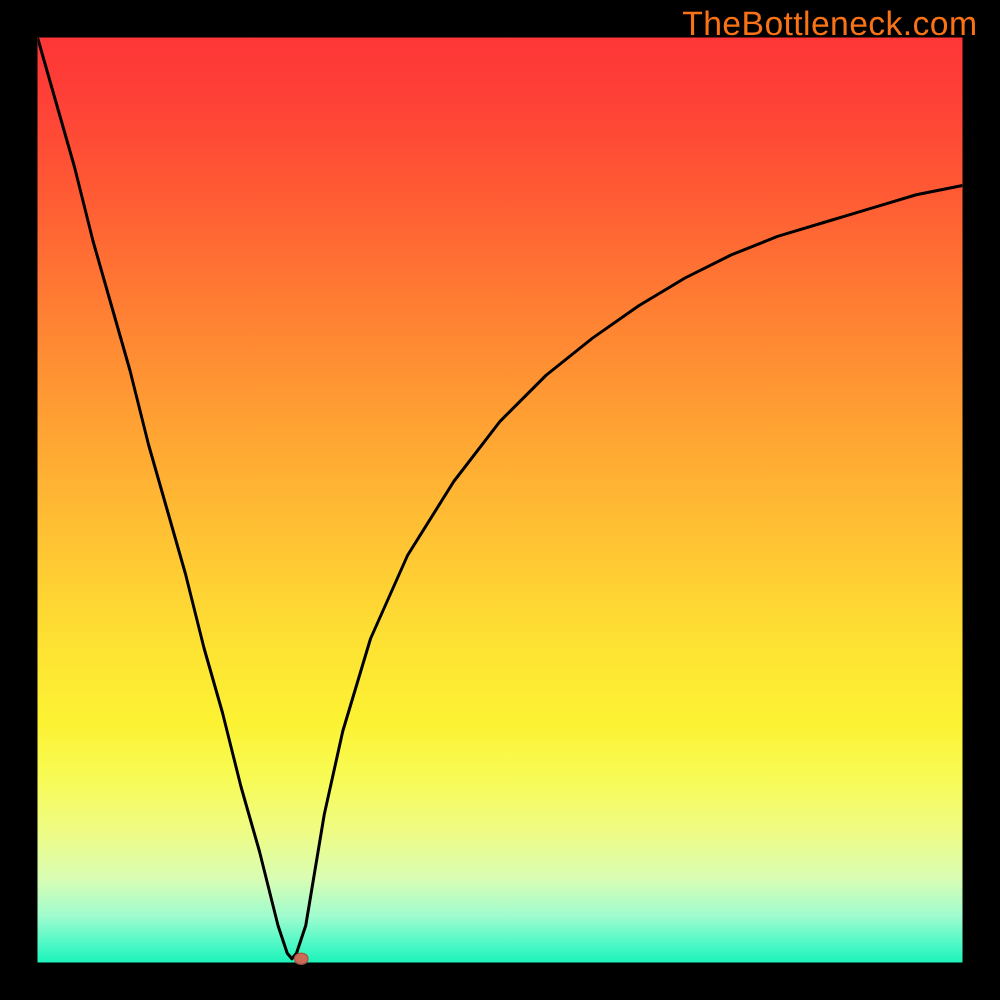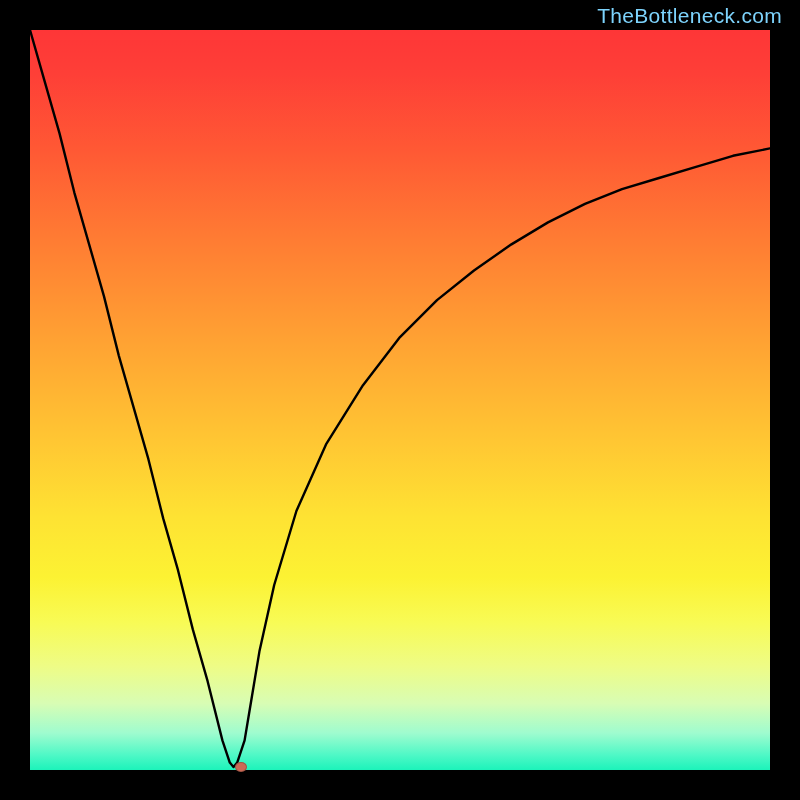--- a/index.html
+++ b/index.html
@@ -14,22 +14,22 @@
   .outer {
     position: relative;
     width: 800px;
     height: 800px;
     background: #000;
   }
   .watermark {
     position: absolute;
     top: 4px;
     right: 18px;
-    color: #7dd3fc;
-    font-size: 21px;
+    color: #f97316;
+    font-size: 27px;
     font-weight: 500;
     letter-spacing: 0.3px;
     user-select: none;
   }
   .plot-area {
     position: absolute;
     left: 30px;
     top: 30px;
     width: 740px;
     height: 740px;

